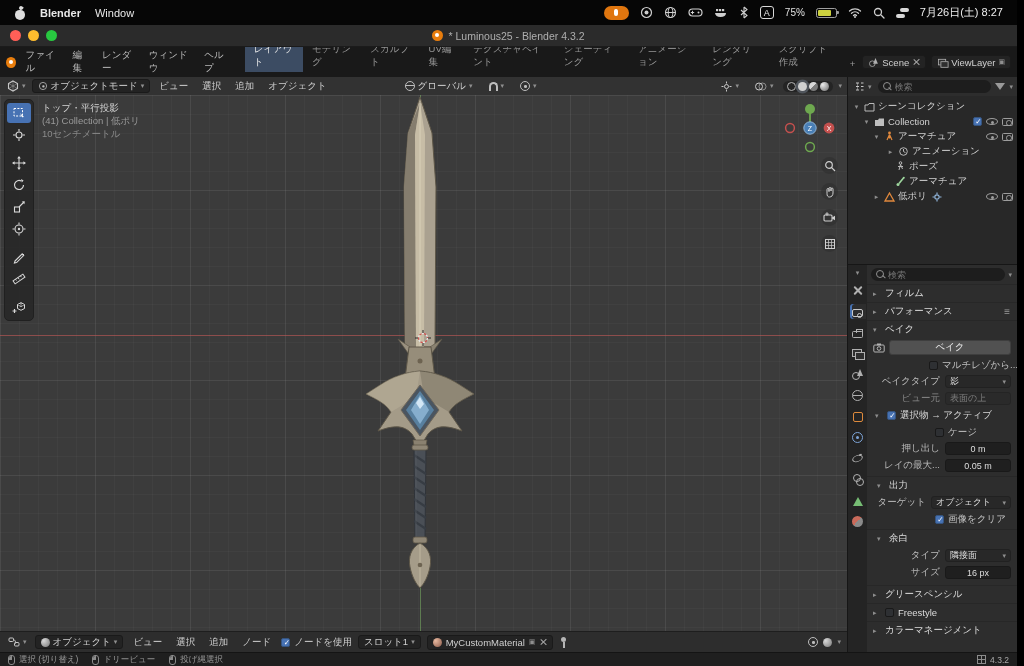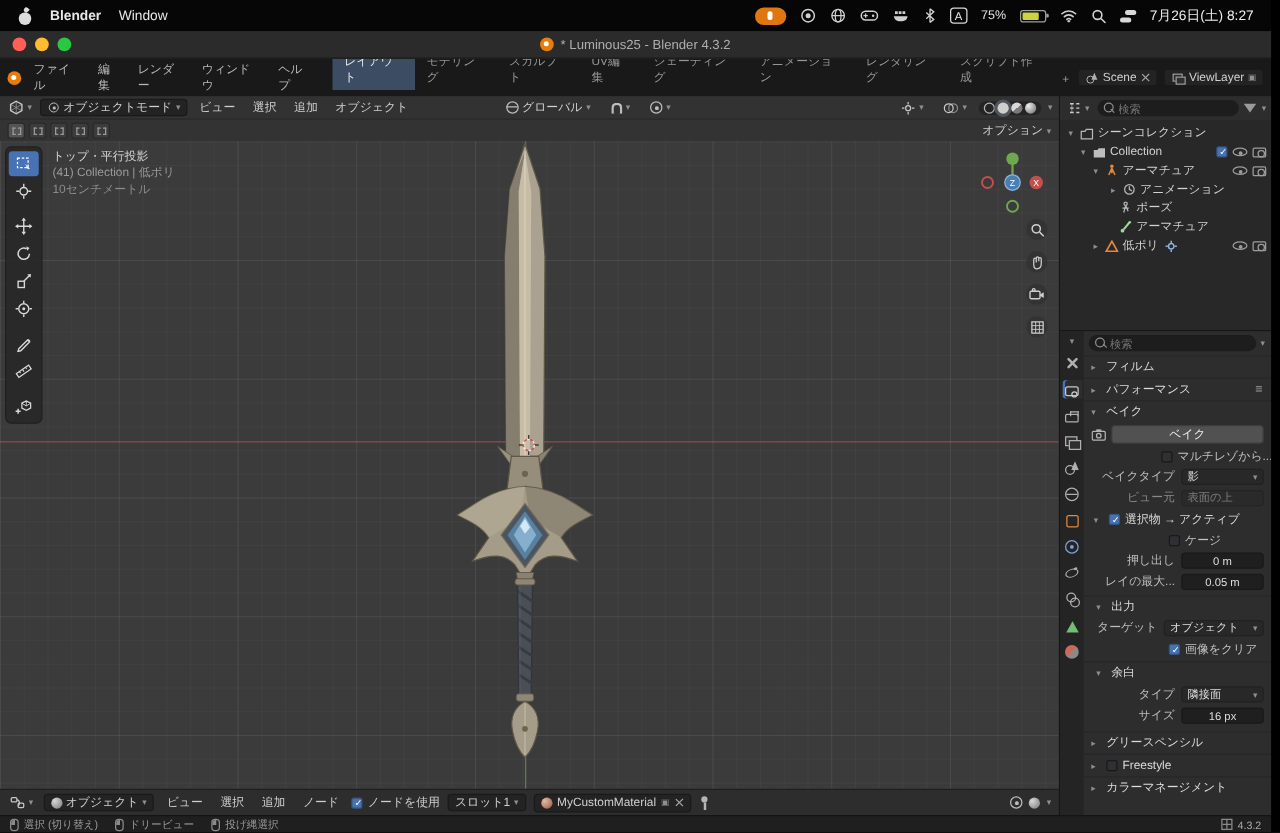--- a/index.html
+++ b/index.html
@@ -287,20 +287,21 @@
       <span class="tb-menu">ファイル</span>
       <span class="tb-menu">編集</span>
       <span class="tb-menu">レンダー</span>
       <span class="tb-menu">ウィンドウ</span>
       <span class="tb-menu">ヘルプ</span>
       <div class="tabs">
         <span class="tab active">レイアウト</span>
         <span class="tab">モデリング</span>
         <span class="tab">スカルプト</span>
         <span class="tab">UV編集</span>
+        <span class="tab">テクスチャペイント</span>
         <span class="tab">シェーディング</span>
         <span class="tab">アニメーション</span>
         <span class="tab">レンダリング</span>
         <span class="tab">スクリプト作成</span>
         <span class="tab add">+</span>
       </div>
       <div class="topbar-right">
         <span class="chip">
           <span class="pi pi-scene" style="transform:scale(0.8);"></span>
           <span>Scene</span>
@@ -368,31 +369,20 @@
             <span class="shadeset">
               <span class="ball wire"></span>
               <span class="ball solid on"></span>
               <span class="ball mat"></span>
               <span class="ball rend"></span>
             </span>
             <span class="dd">▾</span>
           </div>
         </div>
 
-        <div class="vp-tools-row">
-          <span class="selmode on"></span>
-          <span class="selmode"></span>
-          <span class="selmode"></span>
-          <span class="selmode"></span>
-          <span class="selmode"></span>
-          <div class="opt-right">
-            <span>オプション</span>
-            <span class="dd">▾</span>
-          </div>
-        </div>
 
         <div class="vp-canvas">
           <div class="axis-y"></div>
           <div class="axis-x"></div>
 
           <svg class="sword" width="200" height="500" viewBox="0 0 200 500">
             <polygon points="100,2 112,38 116,92 115,252 85,252 84,92 88,38" fill="#aaa190" stroke="#5e5748" stroke-width="1"></polygon>
             <polygon points="100,8 95,40 96,252 85,252 84,92 88,38" fill="#857d6e"></polygon>
             <polygon points="100,8 105,40 104,252 96,252 95,40" fill="#c7bda6"></polygon>
             <line x1="100" y1="8" x2="100" y2="252" stroke="#ddd5bd" stroke-width="1" opacity="0.8"></line>

